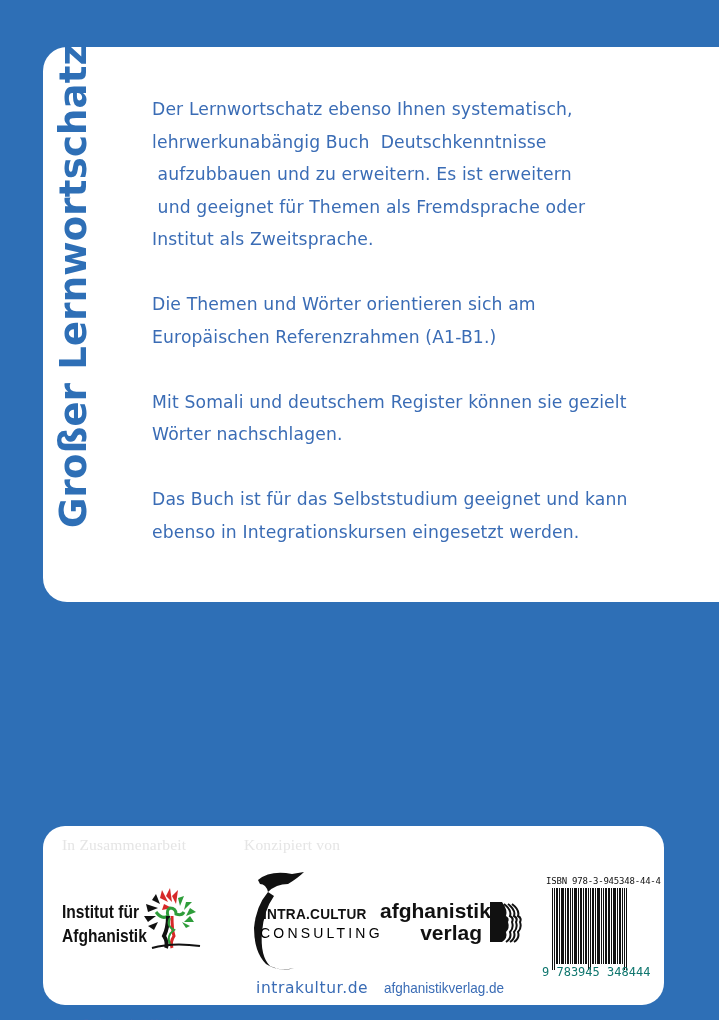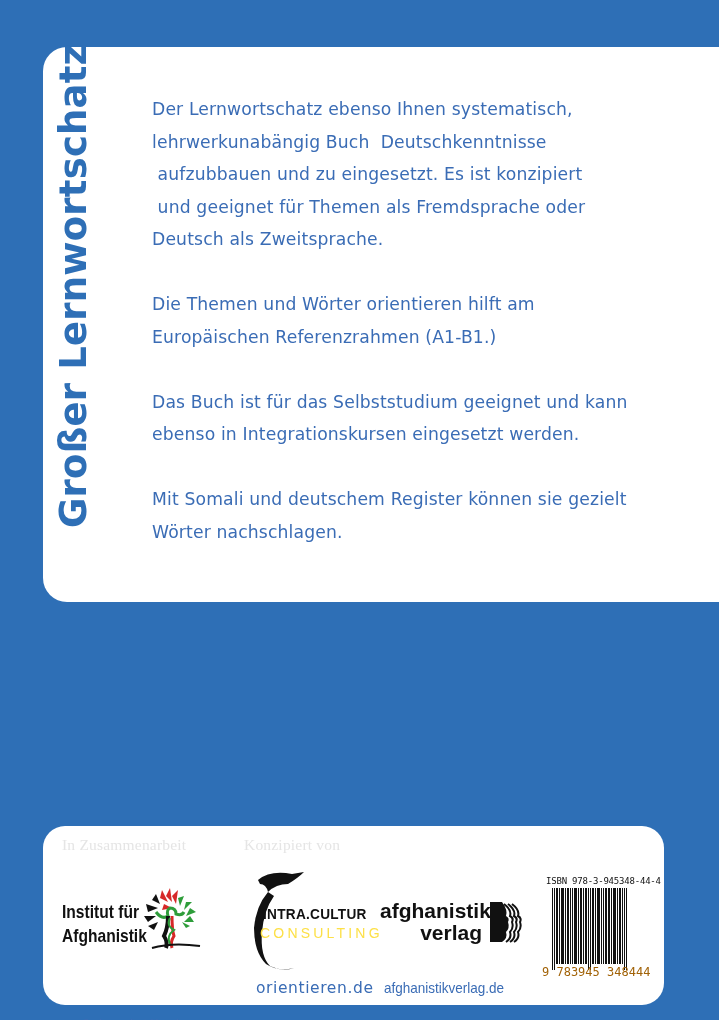--- a/index.html
+++ b/index.html
@@ -43,58 +43,58 @@
     line-height: 24px; color: #111; transform: scaleX(0.82); transform-origin: 0 0;
   }
   .icc-text1 {
     position: absolute; left: 263px; top: 905px;
     font-family: "Liberation Sans", sans-serif; font-weight: bold; font-size: 15.5px;
     color: #111; letter-spacing: 0.3px; transform: scaleX(0.88); transform-origin: 0 0; white-space: nowrap;
   }
   .icc-text2 {
     position: absolute; left: 260px; top: 925px;
     font-family: "Liberation Sans", sans-serif; font-size: 14px;
-    color: #fde047; letter-spacing: 3.2px; white-space: nowrap;
+    color: #000000; letter-spacing: 3.2px; white-space: nowrap;
   }
   .av-text {
     position: absolute; left: 380px; top: 900px; width: 102px; text-align: right;
     font-family: "Liberation Sans", sans-serif; font-weight: bold; font-size: 21px;
     line-height: 22px; color: #111;
   }
   .barcode-wrap { position: absolute; left: 542px; top: 876px; width: 108px; height: 104px; background: #fff; }
   .isbn-text {
     position: absolute; left: 4px; top: 0px; font-family: "DejaVu Sans Mono", monospace;
     font-size: 9px; color: #111; white-space: nowrap; letter-spacing: -0.2px;
   }
   .bars { position: absolute; left: 10px; top: 12px; width: 96px; height: 78px; display: flex; align-items: flex-start; }
   .bars span { display: block; background: #111; margin-right: 1px; }
   .bc-digits {
     position: absolute; left: 0px; top: 89px; font-family: "DejaVu Sans Mono", monospace;
-    font-size: 12px; color: #a16207; white-space: nowrap; letter-spacing: 0px;
+    font-size: 12px; color: #0f766e; white-space: nowrap; letter-spacing: 0px;
   }
 </style>
 </head>
 <body>
 
 <div class="top-card"></div>
 
 <div class="spine-title">Großer Lernwortschatz</div>
 
 <div class="body-text">
   <p><span>Der Lernwortschatz ebenso Ihnen systematisch,</span>
 <span>lehrwerkunabängig Buch  Deutschkenntnisse</span>
-<span> aufzubbauen und zu eingesetzt. Es ist konzipiert</span>
+<span> aufzubbauen und zu erweitern. Es ist erweitern</span>
 <span> und geeignet für Themen als Fremdsprache oder</span>
-<span>Deutsch als Zweitsprache.</span></p>
-  <p><span>Die Themen und Wörter orientieren hilft am</span>
+<span>Institut als Zweitsprache.</span></p>
+  <p><span>Die Themen und Wörter orientieren sich am</span>
 <span>Europäischen Referenzrahmen (A1-B1.)</span></p>
+  <p><span>Mit Somali und deutschem Register können sie gezielt</span>
+<span>Wörter nachschlagen.</span></p>
   <p><span>Das Buch ist für das Selbststudium geeignet und kann</span>
 <span>ebenso in Integrationskursen eingesetzt werden.</span></p>
-  <p><span>Mit Somali und deutschem Register können sie gezielt</span>
-<span>Wörter nachschlagen.</span></p>
 </div>
 
 <div class="bottom-card"></div>
 
 <div class="label" style="left:62px; top:836px;">In Zusammenarbeit</div>
 <div class="label" style="left:244px; top:836px;">Konzipiert von</div>
 
 <div class="logo-iaf-text">
   <div>Institut für</div>
   <div>Afghanistik</div>
@@ -171,14 +171,14 @@
       <span style="width:1px;height:76px"></span>
     <span style="width:2px;height:76px"></span>
       <span style="width:1px;height:76px"></span>
     <span style="width:1px;height:82px"></span>
       <span style="width:1px;height:82px"></span>
   </div>
   <div class="bc-digits">9 783945 348444</div>
 </div>
 
 <div class="link" style="left:72px; top:977px;margin-top:40px;">afghanistik.de</div>
-<div class="link" style="left:256px; top:979px;">orientieren.de</div>
+<div class="link" style="left:256px; top:979px;">intrakultur.de</div>
 <div class="link narrow" style="left:384px; top:979px;">afghanistikverlag.de</div>
 
 </body></html>

